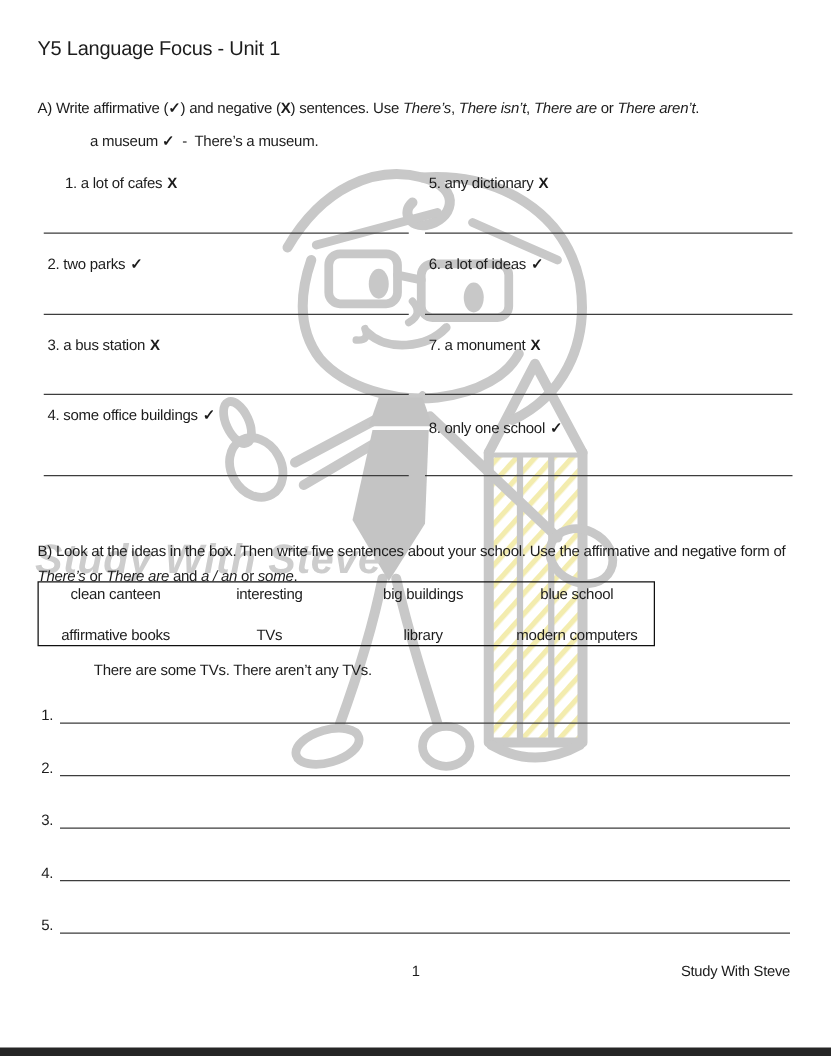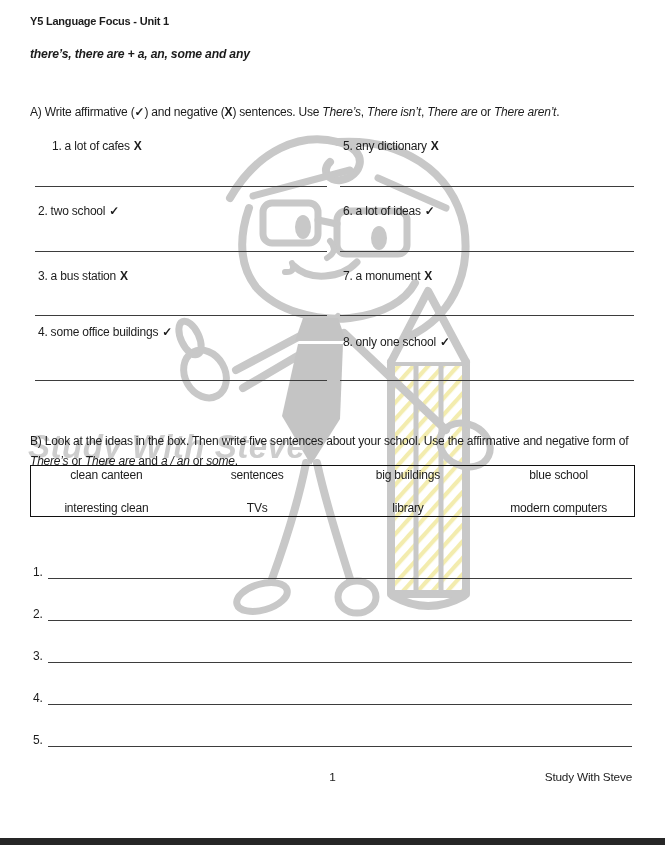--- a/index.html
+++ b/index.html
@@ -5,51 +5,51 @@
   * { margin:0; padding:0; box-sizing:border-box; }
   html,body { background:#ffffff; }
   .page {
     position:relative; width:665px; height:845px; margin:0 auto;
     background:#ffffff; overflow:hidden;
     font-family:"Liberation Sans", sans-serif;
     color:#1c1c1c; font-size:12px; letter-spacing:-0.2px;
   }
   .abs { position:absolute; }
   .ital { font-style:italic; }
-  .nowrap { white-space:nowrap;margin-top:26px; }
+  .nowrap { white-space:nowrap; }
 
   
   #mascot-svg { position:absolute; left:0; top:0; z-index:0; pointer-events:none; }
   #wm-text {
     position:absolute; left:28px; top:428px; z-index:0;
     font-size:33px; font-weight:700; font-style:italic;
     color:#cdcdcd; letter-spacing:0.5px; white-space:nowrap;
     pointer-events:none;
   }
 
   
   .content { position:absolute; inset:0; z-index:1; }
 
-  #title    { left:30px; top:15px;  font-size:11px; font-weight:700; }
+  #title    { left:30px; top:31px;  font-size:16px; font-weight:400; }
   #subtitle { left:30px; top:47px;  font-size:12.2px; font-weight:700; font-style:italic; }
   #instr-a  { left:30px; top:79px; }
   #example-a{ left:72px; top:106px; }
   .mark-x   { font-weight:700; }
   .mark-chk { font-weight:600; }
 
   .item { position:absolute; white-space:nowrap; }
   .item .num  { margin-right:3px; }
   .item .mark { margin-left:4px; }
 
   .ans-line { position:absolute; height:0; border-top:1.2px solid #3d3d3d; }
 
   #instr-b { left:30px; top:431px; width:600px; line-height:20px; }
 
   #word-box {
-    left:30px; top:465px; width:605px; height:52px;
+    left:30px; top:465px; width:494px; height:52px;
     border:1.5px solid #101010;
     display:grid; grid-template-columns:repeat(4,1fr);
     align-content:center; row-gap:19px;
     background:transparent;
   }
   #word-box .cell { text-align:center; }
 
   #example-b { left:75px; top:529px; }
 
   .write-row {
@@ -128,32 +128,37 @@
       <path d="M303 318 L338 318 L346 341 L295 341 Z"></path>
       <path d="M298 344 L343 344 L340 419 L311 465 L282 416 Z"></path>
     </g>
   </svg>
 
   <div id="wm-text">Study With Steve</div>
 
   <div class="content">
 
     <div id="title" class="abs">Y5 Language Focus - Unit 1</div>
-    <div id="subtitle" class="abs">there’s, there are + a, an, some and any</div>
 
     <div id="instr-a" class="abs nowrap">
       <span>A) Write affirmative (</span><span class="mark-chk">✓</span><span>) and negative (</span><span class="mark-x">X</span><span>) sentences. Use </span><span class="ital">There’s</span><span>, </span><span class="ital">There isn’t</span><span>, </span><span class="ital">There are</span><span> or </span><span class="ital">There aren’t</span><span>.</span>
     </div>
 
+    <div id="example-a" class="abs nowrap">
+      <span>a museum</span>
+      <span class="mark-chk">✓</span>&nbsp;
+      <span>-</span>&nbsp;
+      <span>There’s a museum.</span>
+    </div>
 
     <div class="item" style="left:52px;top:139px">
       <span class="num">1.</span><span>a lot of cafes</span><span class="mark mark-x">X</span>
     </div>
     <div class="item" style="left:38px;top:204px">
-      <span class="num">2.</span><span>two school</span><span class="mark mark-chk">✓</span>
+      <span class="num">2.</span><span>two parks</span><span class="mark mark-chk">✓</span>
     </div>
     <div class="item" style="left:38px;top:269px">
       <span class="num">3.</span><span>a bus station</span><span class="mark mark-x">X</span>
     </div>
     <div class="item" style="left:38px;top:325px">
       <span class="num">4.</span><span>some office buildings</span><span class="mark mark-chk">✓</span>
     </div>
 
     <div class="item" style="left:343px;top:139px">
       <span class="num">5.</span><span>any dictionary</span><span class="mark mark-x">X</span>
@@ -176,29 +181,30 @@
     <div class="ans-line" style="left:340px;top:315px;width:294px"></div>
     <div class="ans-line" style="left:35px;top:380px;width:292px"></div>
     <div class="ans-line" style="left:340px;top:380px;width:294px"></div>
 
     <div id="instr-b" class="abs">
       <span>B) Look at the ideas in the box. Then write five sentences about your school. Use the affirmative and negative form of </span><span class="ital">There’s</span><span> or </span><span class="ital">There are</span><span> and </span><span class="ital">a / an</span><span> or </span><span class="ital">some</span><span>.</span>
     </div>
 
     <div id="word-box" class="abs">
       <div class="cell">clean canteen</div>
-      <div class="cell">sentences</div>
+      <div class="cell">interesting</div>
       <div class="cell">big buildings</div>
       <div class="cell">blue school</div>
-      <div class="cell">interesting clean</div>
+      <div class="cell">affirmative books</div>
       <div class="cell">TVs</div>
       <div class="cell">library</div>
       <div class="cell">modern computers</div>
     </div>
 
+    <div id="example-b" class="abs">There are some TVs. There aren’t any TVs.</div>
 
     <div class="write-row" style="top:563px">
       <span class="num">1.</span>
       <span class="blank"></span>
     </div>
     <div class="write-row" style="top:605px">
       <span class="num">2.</span>
       <span class="blank"></span>
     </div>
     <div class="write-row" style="top:647px">

